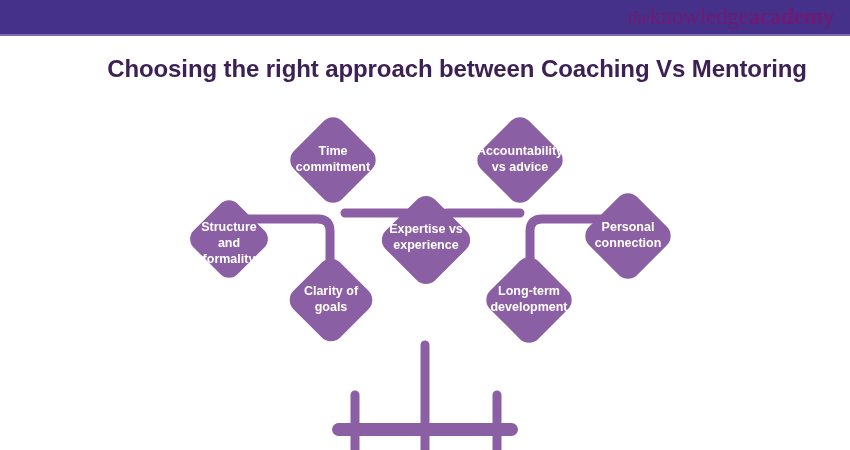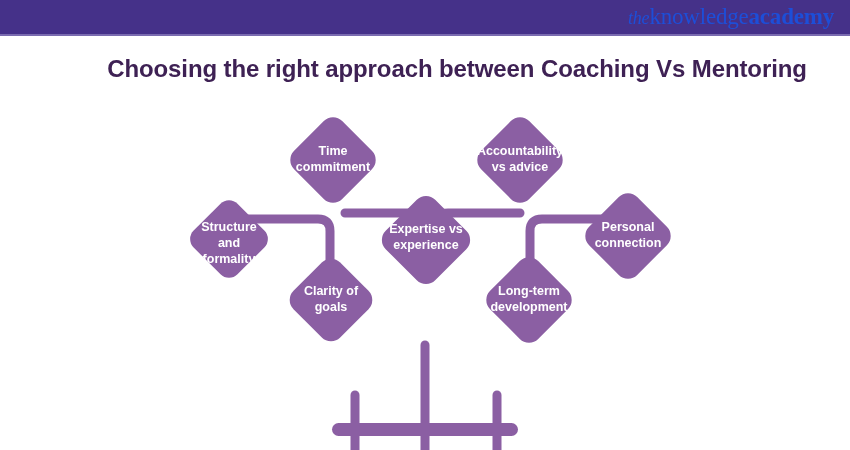--- a/index.html
+++ b/index.html
@@ -33,21 +33,21 @@
     width: 850px;
     height: 2px;
     background: #7a6bb0;
   }
   .brand-logo {
     position: absolute;
     right: 16px;
     top: 4px;
     height: 26px;
     line-height: 26px;
-    color: #1d4ed8;
+    color: #701a75;
     font-family: "Liberation Serif", serif;
     font-size: 23px;
     white-space: nowrap;
     letter-spacing: -0.2px;
   }
   .brand-the {
     font-style: italic;
     font-weight: normal;
     font-size: 18px;
   }

